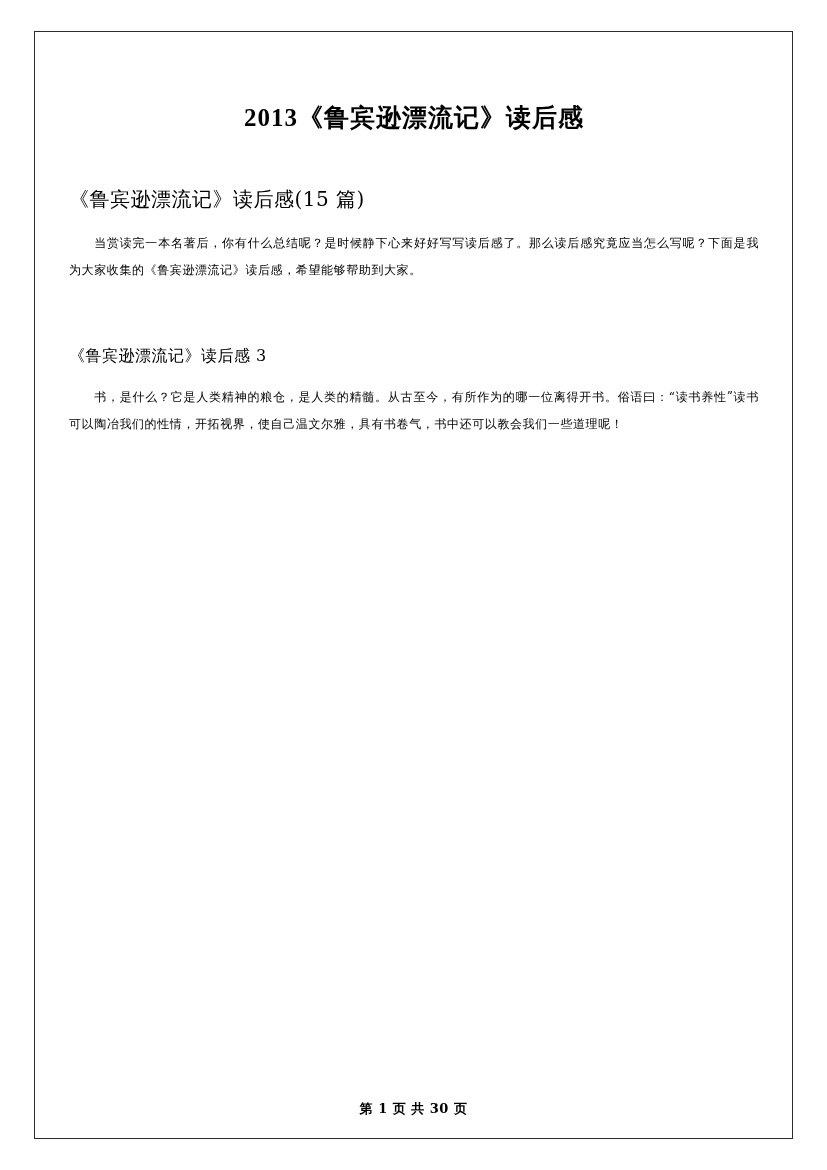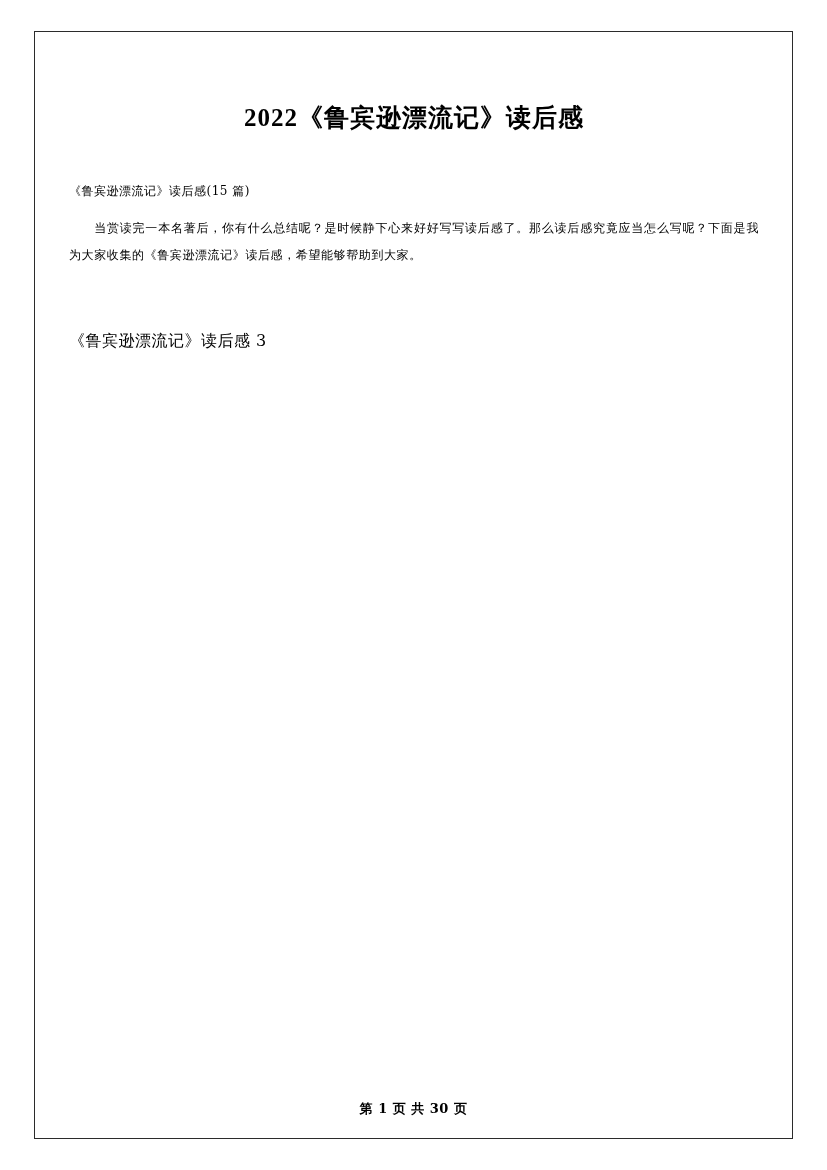--- a/index.html
+++ b/index.html
@@ -41,21 +41,21 @@
   .doc-title {
     text-align: center;
     font-size: 25px;
     font-weight: bold;
     letter-spacing: 1px;
     margin: 30px 0 0 0;
     line-height: 1.4;
     font-family: "Liberation Serif", "DejaVu Serif", serif;
   }
   .subtitle {
-    font-size: 12px;
+    font-size: 20px;
     margin: 45px 0 0 0;
     line-height: 1.9;
     letter-spacing: 0.5px;
     font-family: "DejaVu Serif", "Liberation Serif", serif;
   }
   p.body-text {
     font-size: 12px;
     line-height: 2.25;
     margin: 12px 0 0 0;
     text-align: justify;
@@ -90,29 +90,30 @@
 </style>
 </head>
 <body>
 
 <div class="page">
 
   <div class="page-border"></div>
 
   <div class="content">
 
-    <h1 class="doc-title">2022《鲁宾逊漂流记》读后感</h1>
+    <h1 class="doc-title">2013《鲁宾逊漂流记》读后感</h1>
 
     <p class="subtitle">《鲁宾逊漂流记》读后感(15 篇)</p>
 
     <p class="body-text indent">当赏读完一本名著后，你有什么总结呢？是时候静下心来好好写写读后感了。那么读后感究竟应当怎么写呢？下面是我为大家收集的《鲁宾逊漂流记》读后感，希望能够帮助到大家。</p>
 
     <div class="gap"></div>
 
     <p class="section-head">《鲁宾逊漂流记》读后感 3</p>
 
+    <p class="body-text indent">书，是什么？它是人类精神的粮仓，是人类的精髓。从古至今，有所作为的哪一位离得开书。俗语曰：“读书养性”读书可以陶冶我们的性情，开拓视界，使自己温文尔雅，具有书卷气，书中还可以教会我们一些道理呢！</p>
 
 
   </div>
 
   <div class="footer">第 1 页  共 30 页</div>
 
 </div>
 
 </body></html>

